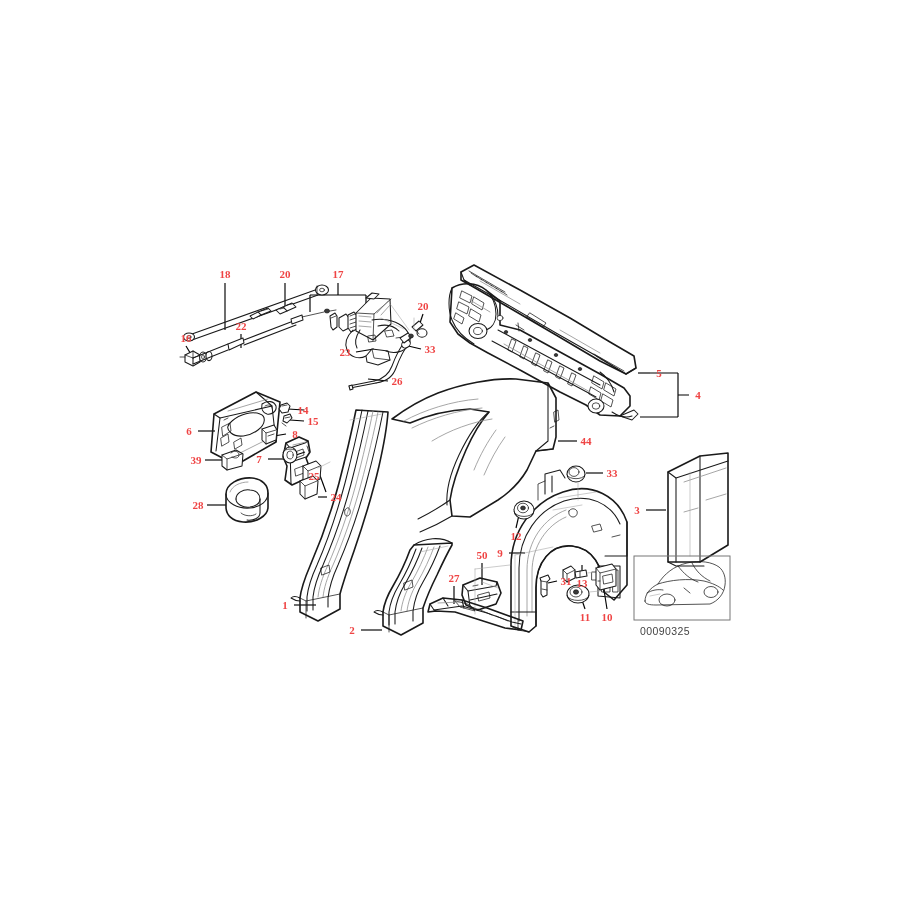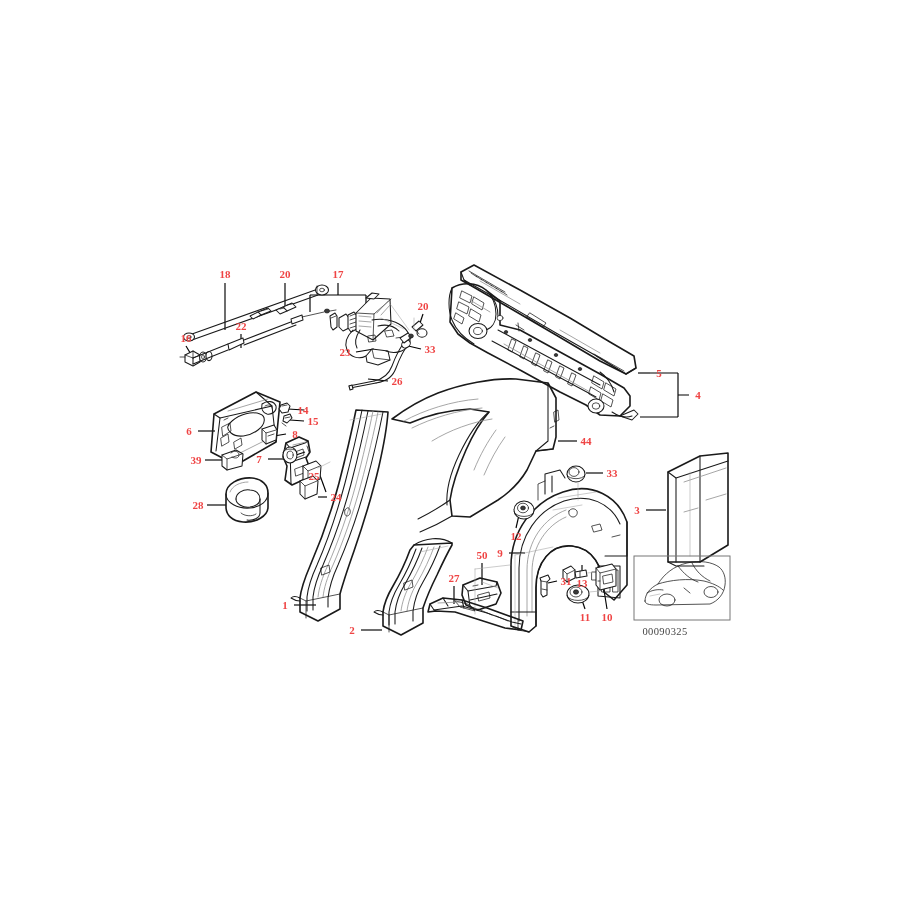--- a/index.html
+++ b/index.html
@@ -17,21 +17,21 @@
     font-weight:bold;
     font-size:11px;
     color:#ef4444;
     line-height:1;
     white-space:nowrap;
     transform:translate(-50%,-50%);
     letter-spacing:0px;
   }
   .diagid{
     position:absolute;
-    font-family:Liberation Serif, serif;
+    font-family:Liberation Sans, sans-serif;
     font-size:10.5px;
     color:#444;
     letter-spacing:0.4px;
     white-space:nowrap;
     transform:translate(-50%,-50%);
   }
 </style>
 </head>
 <body>
 

